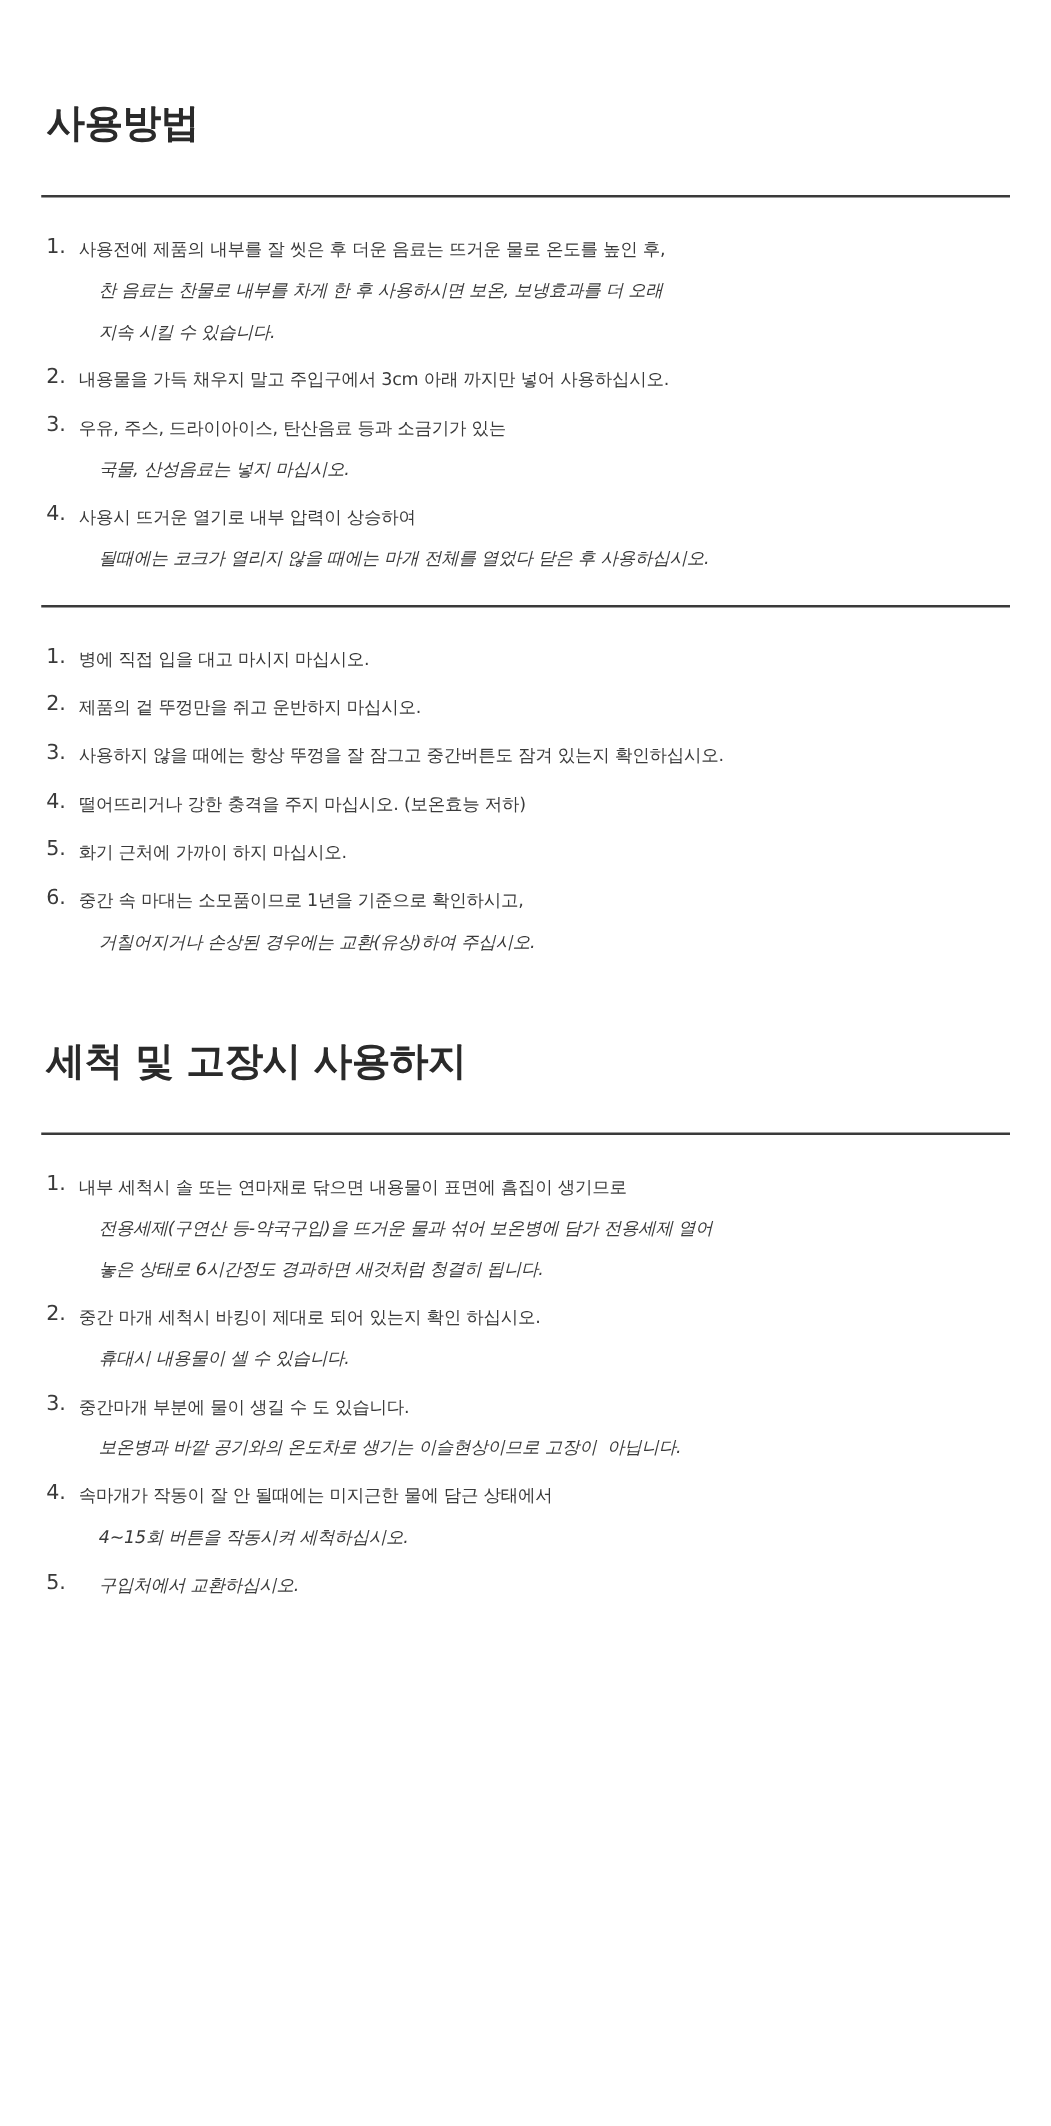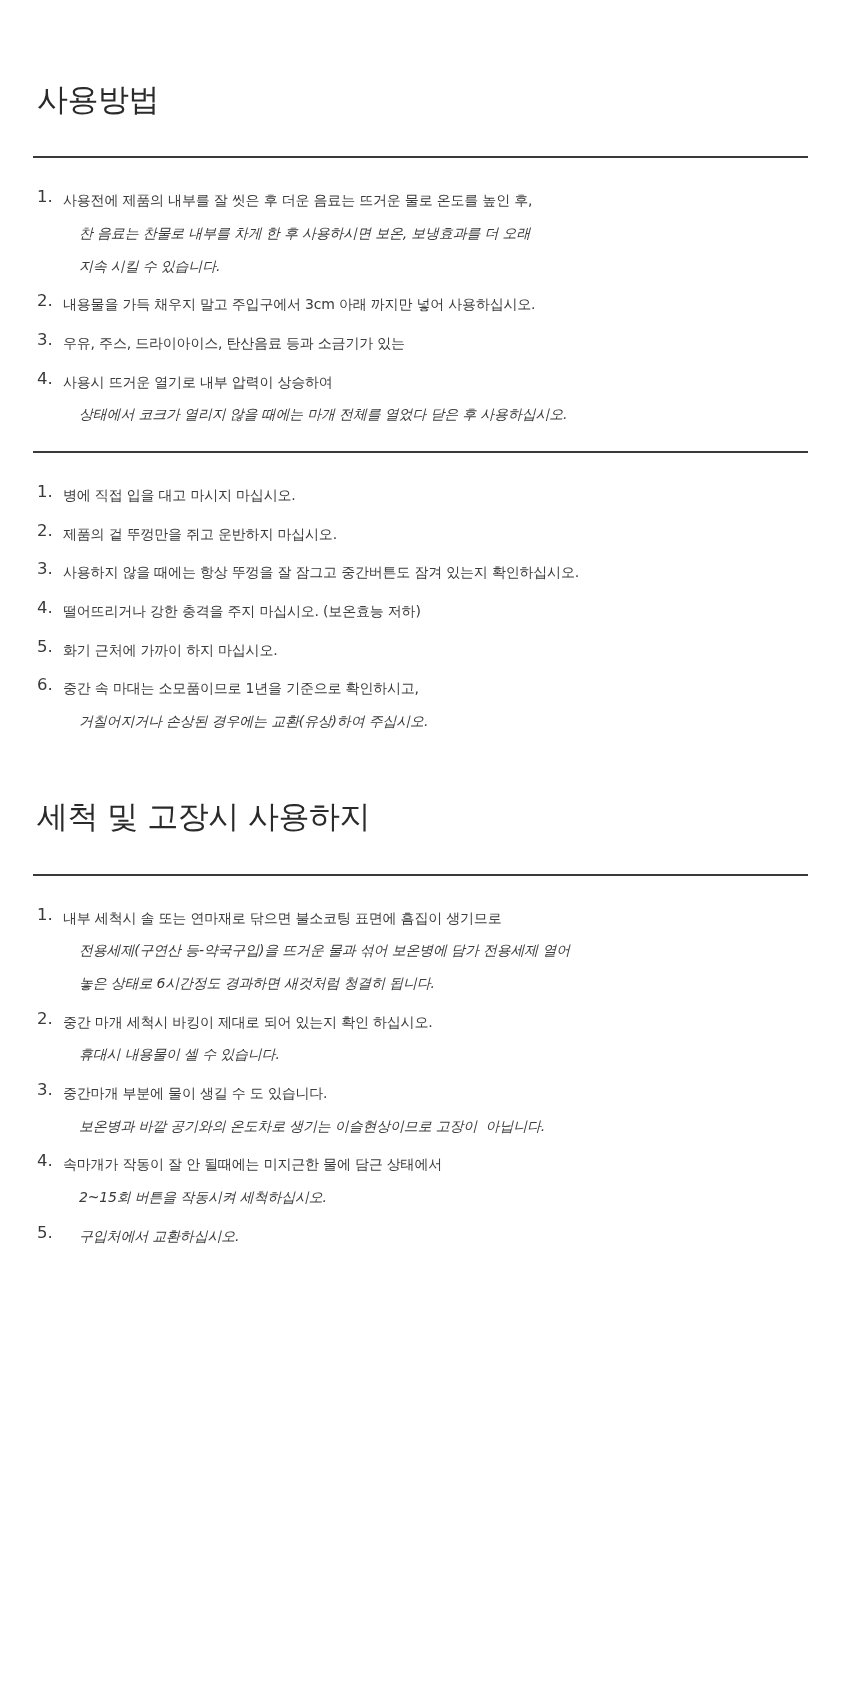--- a/index.html
+++ b/index.html
@@ -19,21 +19,21 @@
     min-height: 1701px;
     box-sizing: border-box;
     padding: 40px 33px 24px 33px;
     background: #ffffff;
   }
   .section {
     margin-bottom: 6px;
   }
   .section-heading {
     font-size: 31px;
-    font-weight: 400;
+    font-weight: 700;
     letter-spacing: -0.5px;
     color: #2a2a2a;
     padding: 14px 4px 12px 4px;
     line-height: 1.25;
   }
   .rule {
     height: 2px;
     background: #3a3a3a;
     width: 100%;
     margin-bottom: 26px;
@@ -96,27 +96,28 @@
       <li>
         <span class="num">2.</span>
         <div class="lines">
           <div class="line">내용물을 가득 채우지 말고 주입구에서 3cm 아래 까지만 넣어 사용하십시오.</div>
         </div>
       </li>
       <li>
         <span class="num">3.</span>
         <div class="lines">
           <div class="line">우유, 주스, 드라이아이스, 탄산음료 등과 소금기가 있는</div>
+          <div class="line cont">국물, 산성음료는 넣지 마십시오.</div>
         </div>
       </li>
       <li>
         <span class="num">4.</span>
         <div class="lines">
           <div class="line">사용시 뜨거운 열기로 내부 압력이 상승하여</div>
-          <div class="line cont">상태에서 코크가 열리지 않을 때에는 마개 전체를 열었다 닫은 후 사용하십시오.</div>
+          <div class="line cont">될때에는 코크가 열리지 않을 때에는 마개 전체를 열었다 닫은 후 사용하십시오.</div>
         </div>
       </li>
     </ol>
   </section>
 
   <div class="sec-gap"></div>
 
   <section class="section">
     <div class="rule"></div>
     <ol class="items">
@@ -162,21 +163,21 @@
 
   <div class="sec-gap"></div>
 
   <section class="section">
     <h2 class="section-heading">세척 및 고장시 사용하지</h2>
     <div class="rule"></div>
     <ol class="items">
       <li>
         <span class="num">1.</span>
         <div class="lines">
-          <div class="line">내부 세척시 솔 또는 연마재로 닦으면 불소코팅 표면에 흠집이 생기므로</div>
+          <div class="line">내부 세척시 솔 또는 연마재로 닦으면 내용물이 표면에 흠집이 생기므로</div>
           <div class="line cont">전용세제(구연산 등-약국구입)을 뜨거운 물과 섞어 보온병에 담가 전용세제 열어</div>
           <div class="line cont">놓은 상태로 6시간정도 경과하면 새것처럼 청결히 됩니다.</div>
         </div>
       </li>
       <li>
         <span class="num">2.</span>
         <div class="lines">
           <div class="line">중간 마개 세척시 바킹이 제대로 되어 있는지 확인 하십시오.</div>
           <div class="line cont">휴대시 내용물이 셀 수 있습니다.</div>
         </div>
@@ -185,21 +186,21 @@
         <span class="num">3.</span>
         <div class="lines">
           <div class="line">중간마개 부분에 물이 생길 수 도 있습니다.</div>
           <div class="line cont">보온병과 바깥 공기와의 온도차로 생기는 이슬현상이므로 고장이  아닙니다.</div>
         </div>
       </li>
       <li>
         <span class="num">4.</span>
         <div class="lines">
           <div class="line">속마개가 작동이 잘 안 될때에는 미지근한 물에 담근 상태에서</div>
-          <div class="line cont">2~15회 버튼을 작동시켜 세척하십시오.</div>
+          <div class="line cont">4~15회 버튼을 작동시켜 세척하십시오.</div>
         </div>
       </li>
       <li>
         <span class="num">5.</span>
         <div class="lines">
           <div class="line cont">구입처에서 교환하십시오.</div>
         </div>
       </li>
     </ol>
   </section>

